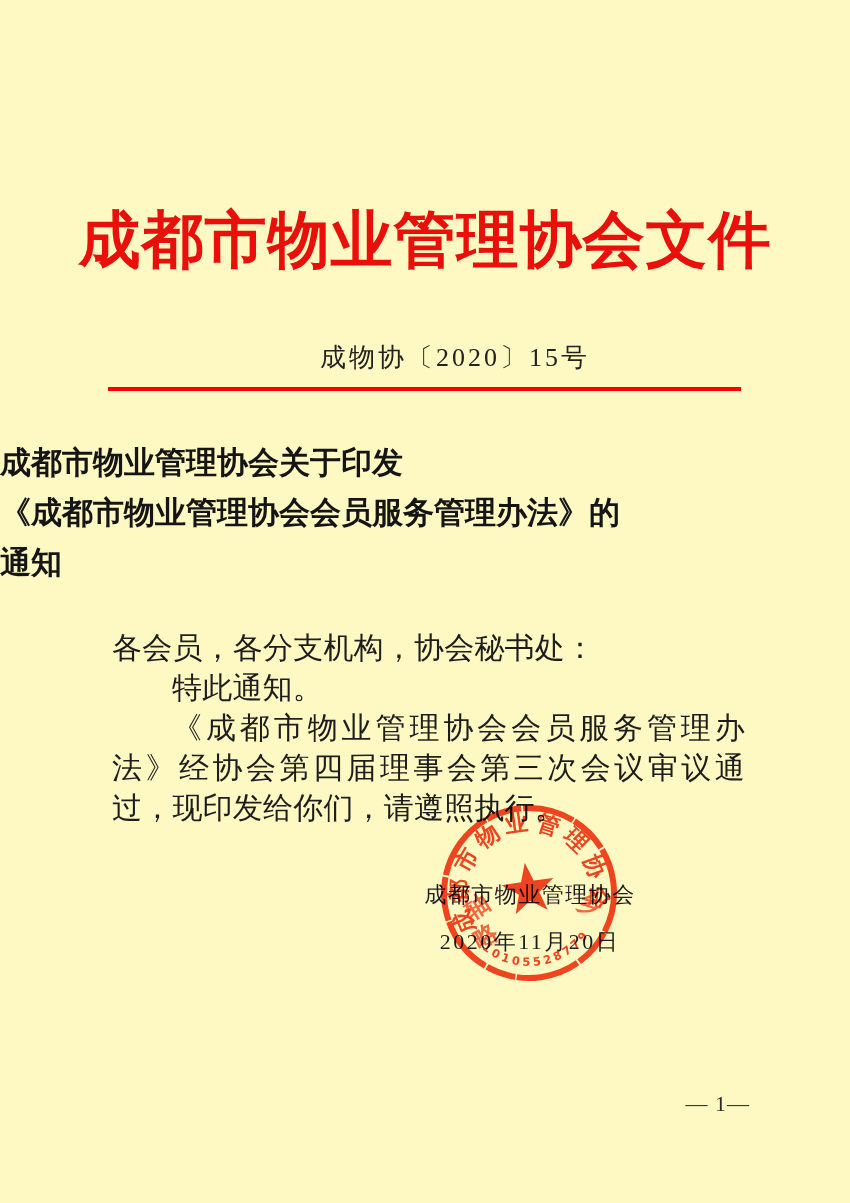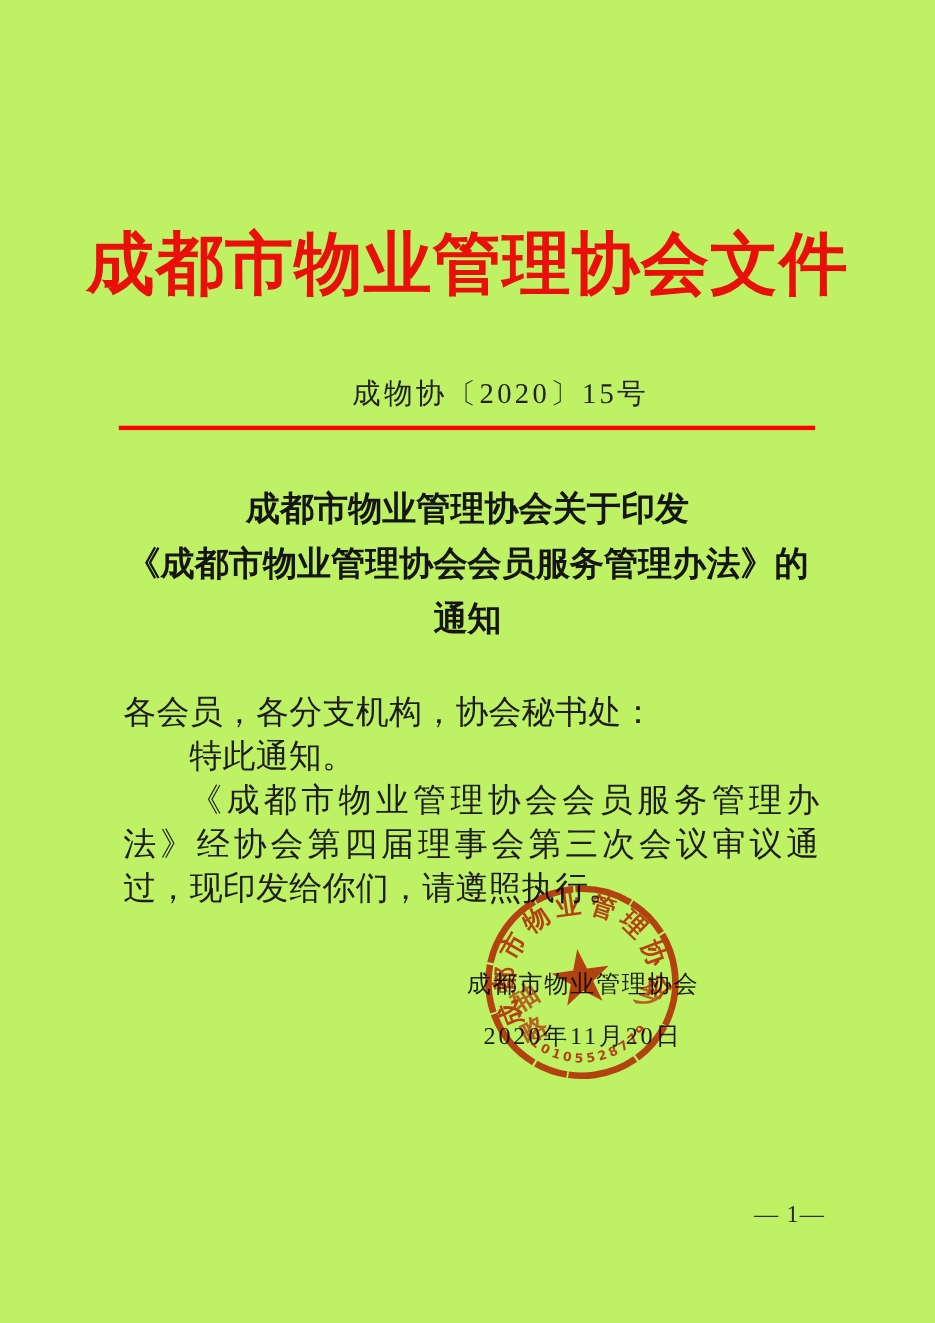--- a/index.html
+++ b/index.html
@@ -1,21 +1,21 @@
 <!DOCTYPE html>
 <html><head>
 <meta charset="utf-8">
 <style>
   * { margin: 0; padding: 0; box-sizing: border-box; }
   html, body { background: #ffffff; }
   .page {
     position: relative;
     width: 850px;
     height: 1203px;
-    background: #bef264;
+    background: #fef9c3;
     overflow: hidden;
     font-family: "Liberation Serif", "DejaVu Serif", serif;
     color: #1b1b1b;
   }
   .masthead {
     position: absolute;
     top: 198px;
     left: 0;
     width: 100%;
     text-align: center;
@@ -43,21 +43,20 @@
     top: 387px;
     width: 633px;
     height: 4px;
     background: #fe0000;
   }
   .doc-title {
     position: absolute;
     top: 438px;
     left: 0;
     width: 100%;
-    text-align: center;
     font-weight: bold;
     font-size: 31px;
     line-height: 50px;
     color: #151515;
   }
   .body-text {
     position: absolute;
     left: 112px;
     top: 628px;
     width: 633px;

